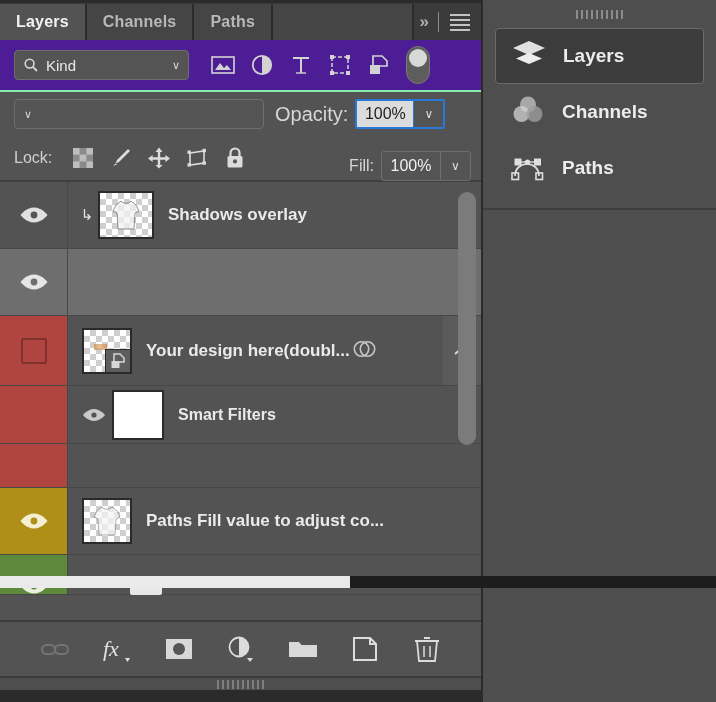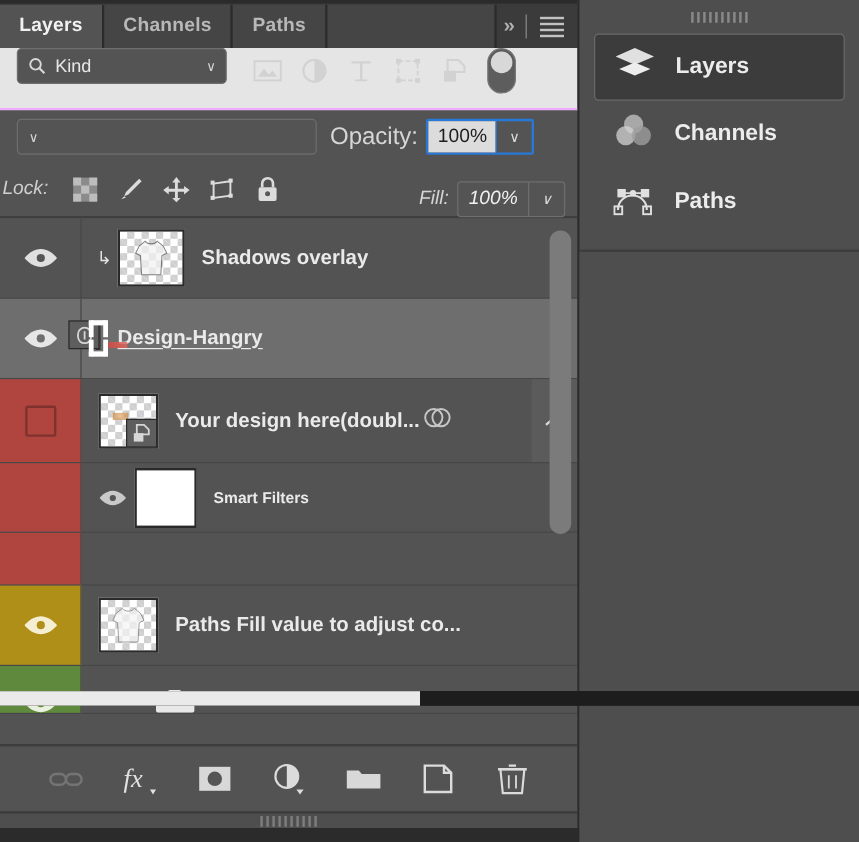--- a/index.html
+++ b/index.html
@@ -36,23 +36,23 @@
     height:36px; background:#3b3b3b; display:flex; align-items:center;
     gap:11px; padding:0 11px 0 6px;
   }
   .chev2{ font-size:17px; color:#b0b0b0; letter-spacing:-2px; font-weight:bold;}
   .vsep{ width:1px; height:20px; background:#8c8c8c; }
   .hamb{ display:flex; flex-direction:column; gap:3px; width:20px;}
   .hamb i{ display:block; height:2px; background:#c2c2c2; }
 
   
   .filterrow{
-    height:52px; min-height:52px; display:flex; align-items:flex-start;
-    padding:0 10px 0 14px; gap:0; background:#e5e5e5;
-    border-bottom:2px solid #f0abfc;
+    height:52px; min-height:52px; display:flex; align-items:center;
+    padding:0 10px 0 14px; gap:0; background:#4c1d95;
+    border-bottom:2px solid #86efac;
   }
   .kindsel{
     width:175px; height:30px; background:#545454; border:1px solid #6e6e6e;
     border-radius:4px; display:flex; align-items:center; padding:0 8px;
     gap:7px; color:#e8e8e8; font-size:15px;
   }
   .kindsel .lbl{ flex:1; }
   .caret{ font-size:11px; color:#d8d8d8; }
   .ficons{ display:flex; align-items:center; gap:0; margin-left:14px;}
   .ficon{ width:39px; height:34px; display:flex; align-items:center; justify-content:center;}
@@ -84,23 +84,22 @@
   .opfield{
     width:56px; height:26px; background:#dcdcdc; color:#1d1d1d; font-size:16px;
     display:flex; align-items:center; justify-content:center;
   }
   .opstep{ width:30px; height:26px; display:flex;align-items:center;justify-content:center;
            border-left:1px solid #2878d8; color:#dcdcdc; font-size:12px;}
 
   
   .lockrow{
     height:46px; min-height:46px; display:flex; align-items:center;
-    padding:0 10px 0 2px; background:#535353;
+    padding:0 10px 0 14px; background:#535353;
     border-bottom:2px solid #3f3f3f;
-    font-style:italic;
   }
   .locklabel{ color:#cfcfcf; font-size:16px; margin-right:12px; }
   .lockicons{ display:flex; align-items:center; gap:0; }
   .lkbtn{ width:38px; height:34px; display:flex;align-items:center;justify-content:center;}
   .fillgrp{ margin-left:auto; display:flex; align-items:center;margin-top:16px; }
   .filllabel{ color:#d6d6d6; font-size:16px; margin-right:7px;}
   .fillwrap{ display:flex; align-items:center; height:30px;
              border:1px solid #6e6e6e; border-radius:3px; background:#545454;}
   .fillfield{width:58px;height:28px;display:flex;align-items:center;justify-content:center;
              color:#f0f0f0;font-size:16px;}
@@ -139,21 +138,21 @@
          width:28px;height:32px;opacity:.72;}
   .sobadge{
     position:absolute; right:-1px; bottom:-1px; width:26px;height:24px;
     background:#5e5e5e; border:1px solid #2a2a2a;
     display:flex;align-items:center;justify-content:center;
   }
   .selbrackets{position:absolute; left:-6px; top:-6px; right:-6px; bottom:-6px; pointer-events:none;}
   .selbrackets i{position:absolute;background:#fff;}
   .lname{ margin-left:14px; font-size:17px; color:#eaeaea; white-space:nowrap;font-weight:bold;}
   .lname.under{ text-decoration:underline; text-underline-offset:3px;}
-  .lname.sm{ font-size:13px; }
+  .lname.sm{ font-size:16px; }
   .eyesm{ width:36px;display:flex;align-items:center;justify-content:center;}
   .rowright{ margin-left:auto; display:flex; align-items:center; gap:6px; padding-right:8px;}
   .collapsecell{ width:38px;display:flex;align-items:center;justify-content:center;
                  align-self:stretch; background:#5b5b5b; }
 
   .scrolltrack{
     position:absolute; right:5px; top:4px; width:18px; bottom:4px;
   }
   .scrollthumb{
     position:absolute; left:0; width:18px; top:6px; height:253px;
@@ -352,45 +351,20 @@
             <span class="lname">Shadows overlay</span>
           </div>
         </div>
 
         <div class="lrow sel">
           <div class="colorbar plain">
             <svg width="30" height="18" viewBox="0 0 30 18">
               <path d="M15 1.5 C23 1.5 28.5 9 28.5 9 C28.5 9 23 16.5 15 16.5 C7 16.5 1.5 9 1.5 9 C1.5 9 7 1.5 15 1.5 Z" fill="#e6e6e6"></path>
               <circle cx="15" cy="9" r="3.4" fill="#6e6e6e"></circle>
             </svg>
-          </div>
-          <div class="lbody">
-            <span style="position:relative;margin-left:4px;">
-              <span class="thumb">
-                <span style="position:absolute;left:8px;top:12px;width:16px;height:5px;
-                             background:linear-gradient(90deg,#d14b42,#e0675c);opacity:.85;"></span>
-                <span class="sobadge">
-                  <svg width="15" height="17" viewBox="0 0 15 17">
-                    <rect x="2" y="2" width="11" height="13" rx="5.5" fill="none" stroke="#d6d6d6" stroke-width="1.5"></rect>
-                    <line x1="7.5" y1="5" x2="7.5" y2="12" stroke="#d6d6d6" stroke-width="1.5"></line>
-                  </svg>
-                </span>
-              </span>
-              <span class="selbrackets">
-                <i style="left:0;top:0;width:14px;height:4px;"></i>
-                  <i style="left:0;top:0;width:4px;height:14px;"></i>
-                <i style="right:0;top:0;width:14px;height:4px;"></i>
-                  <i style="right:0;top:0;width:4px;height:14px;"></i>
-                <i style="left:0;bottom:0;width:14px;height:4px;"></i>
-                  <i style="left:0;bottom:0;width:4px;height:14px;"></i>
-                <i style="right:0;bottom:0;width:14px;height:4px;"></i>
-                  <i style="right:0;bottom:0;width:4px;height:14px;"></i>
-              </span>
-            </span>
-            <span class="lname under">Design-Hangry</span>
           </div>
         </div>
 
         <div class="lrow" style="height:70px;">
           <div class="colorbar" style="background:#b04540;">
             <span class="visbox"></span>
           </div>
           <div class="lbody">
             <span class="thumb small" style="margin-left:6px;">
               <span style="position:absolute;left:10px;top:14px;width:13px;height:6px;

